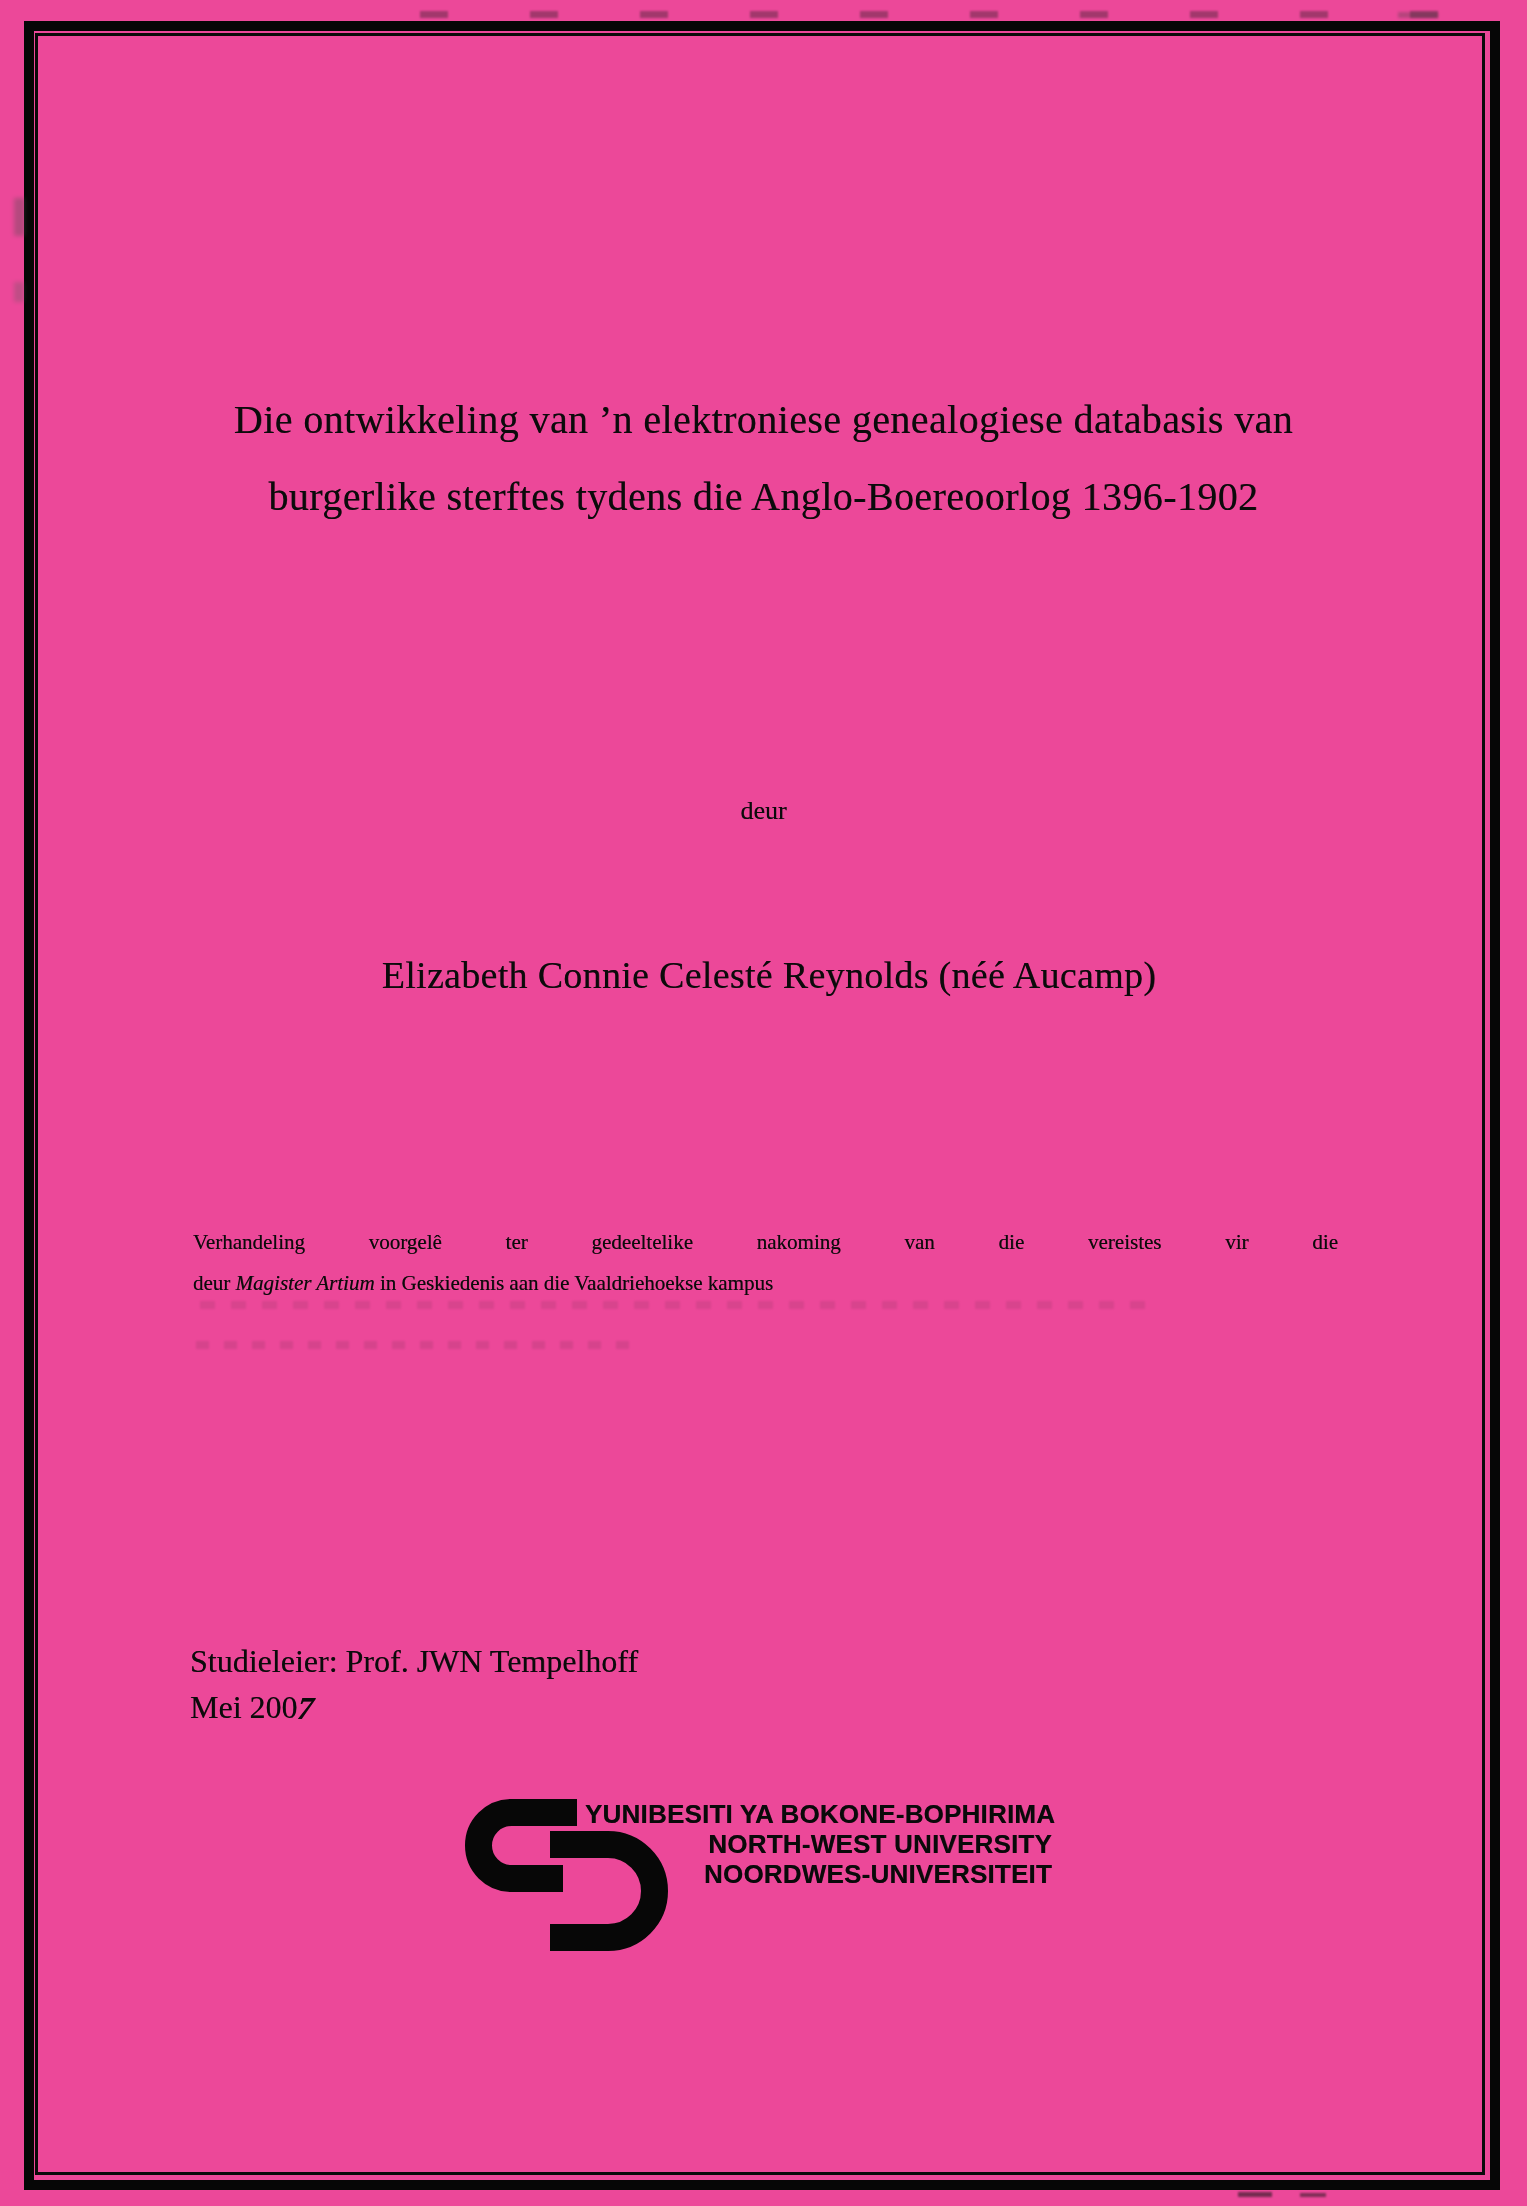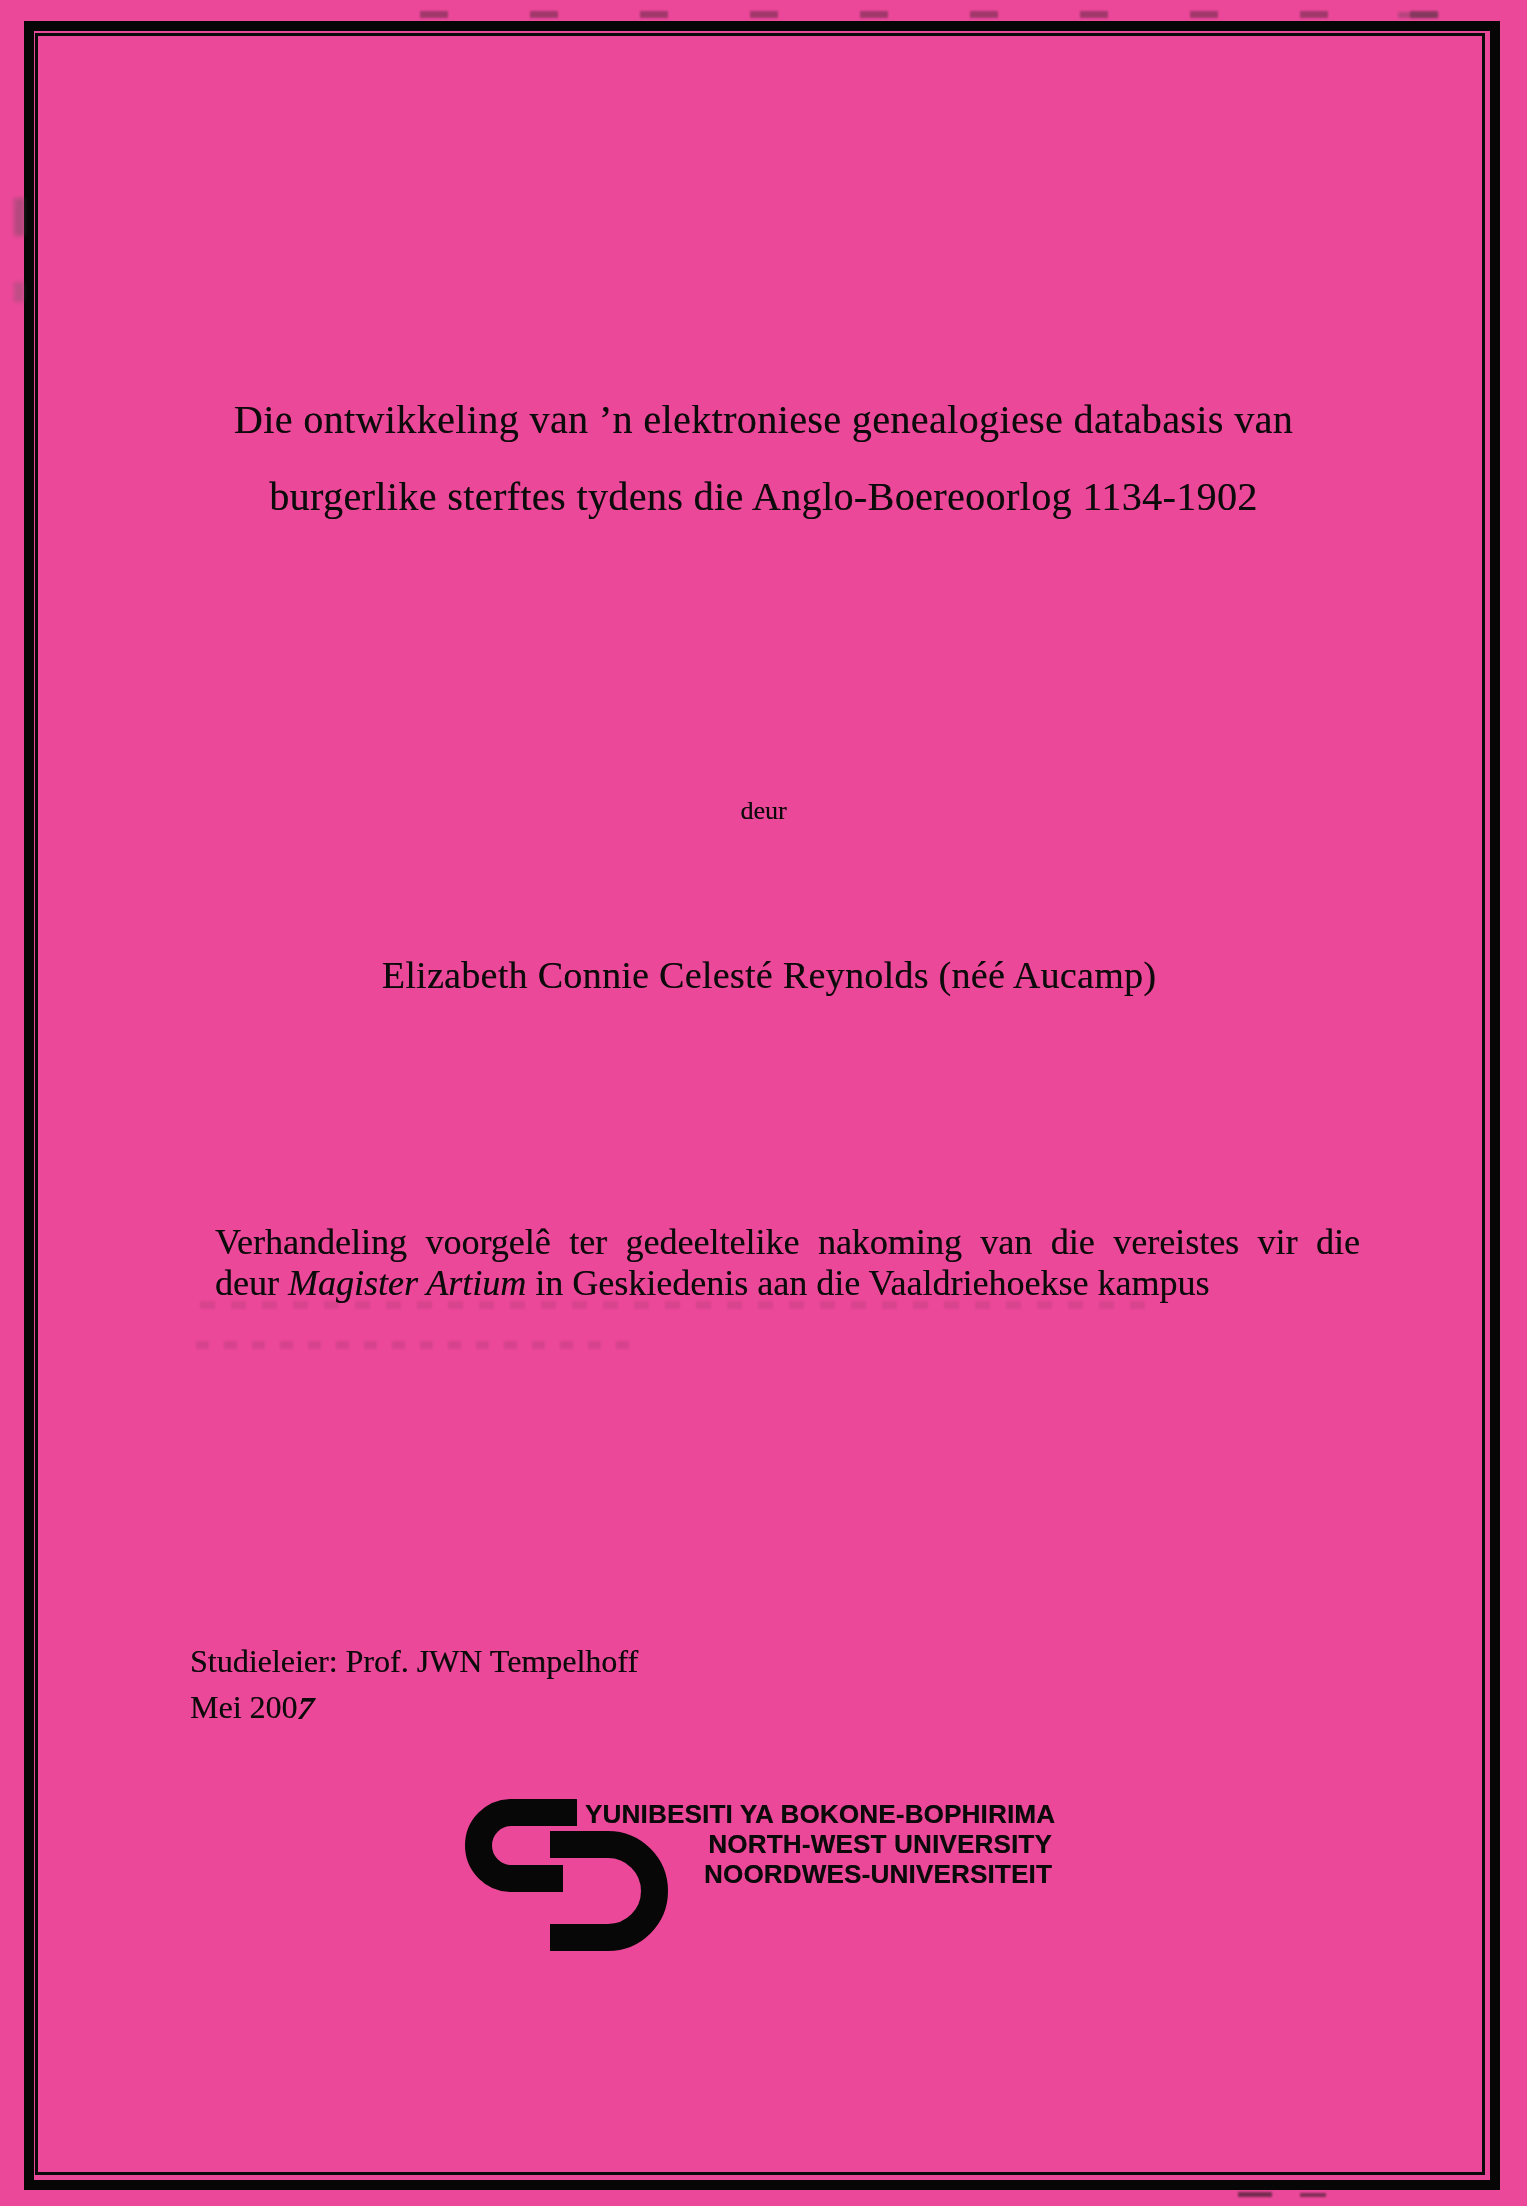--- a/index.html
+++ b/index.html
@@ -53,23 +53,22 @@
     text-align: center;
     font-size: 38px;
     letter-spacing: 0.3px;
     padding-left: 11px;
   }
 
   .statement {
     position: absolute;
     left: 193px; top: 1222px;
     width: 1145px;
-    font-size: 36px;
+    font-size: 21px;
     line-height: 41px;
-    margin-left: 22px;
   }
   .statement .just {
     text-align: justify;
     text-align-last: justify;
   }
   .statement em { font-style: italic; }
 
   .supervisor-block {
     position: absolute;
     left: 190px; top: 1638px;
@@ -128,21 +127,21 @@
 </head>
 <body>
 
 <div class="page">
 
   <div class="frame-outer"></div>
   <div class="frame-inner"></div>
 
   <div class="title-block">
     <div>Die ontwikkeling van ’n elektroniese genealogiese databasis van</div>
-    <div>burgerlike sterftes tydens die Anglo-Boereoorlog 1134-1902</div>
+    <div>burgerlike sterftes tydens die Anglo-Boereoorlog 1396-1902</div>
   </div>
 
   <div class="byline">deur</div>
 
   <div class="author">Elizabeth Connie Celesté Reynolds (néé Aucamp)</div>
 
   <div class="statement">
     <div class="just">Verhandeling voorgelê ter gedeeltelike nakoming van die vereistes vir die</div>
     <div><span>deur </span><em>Magister Artium</em><span> in Geskiedenis aan die Vaaldriehoekse kampus</span></div>
   </div>

